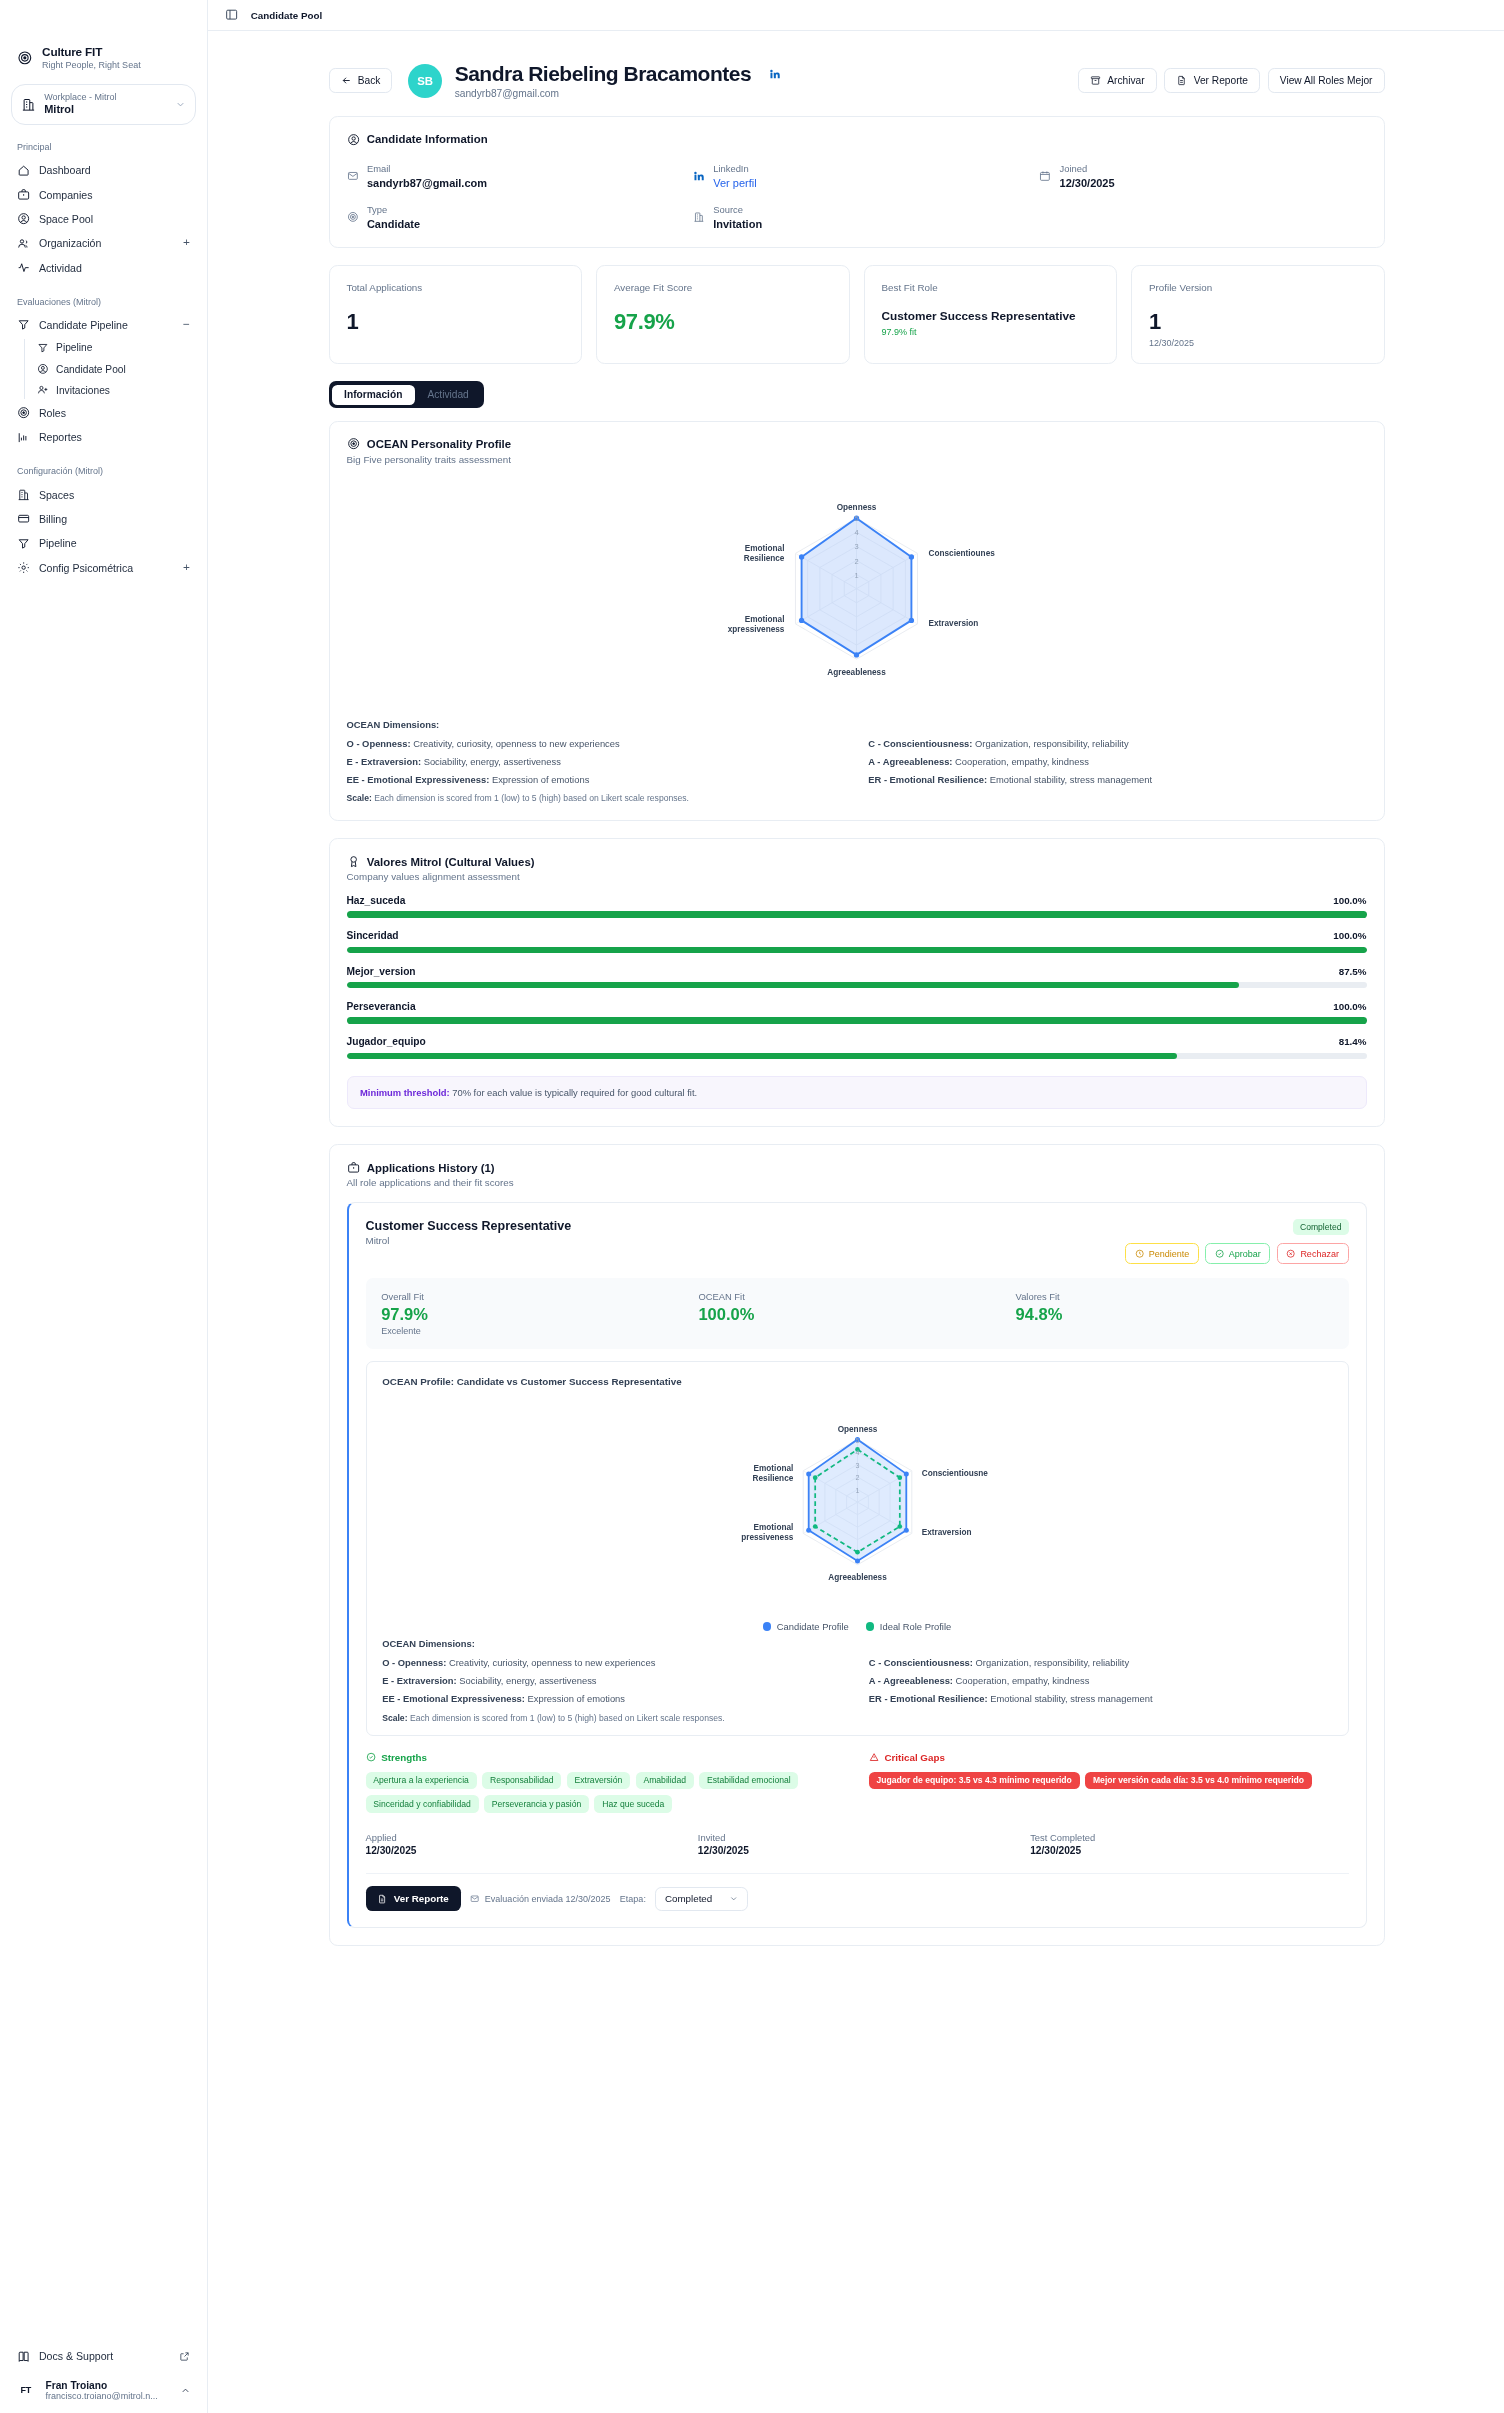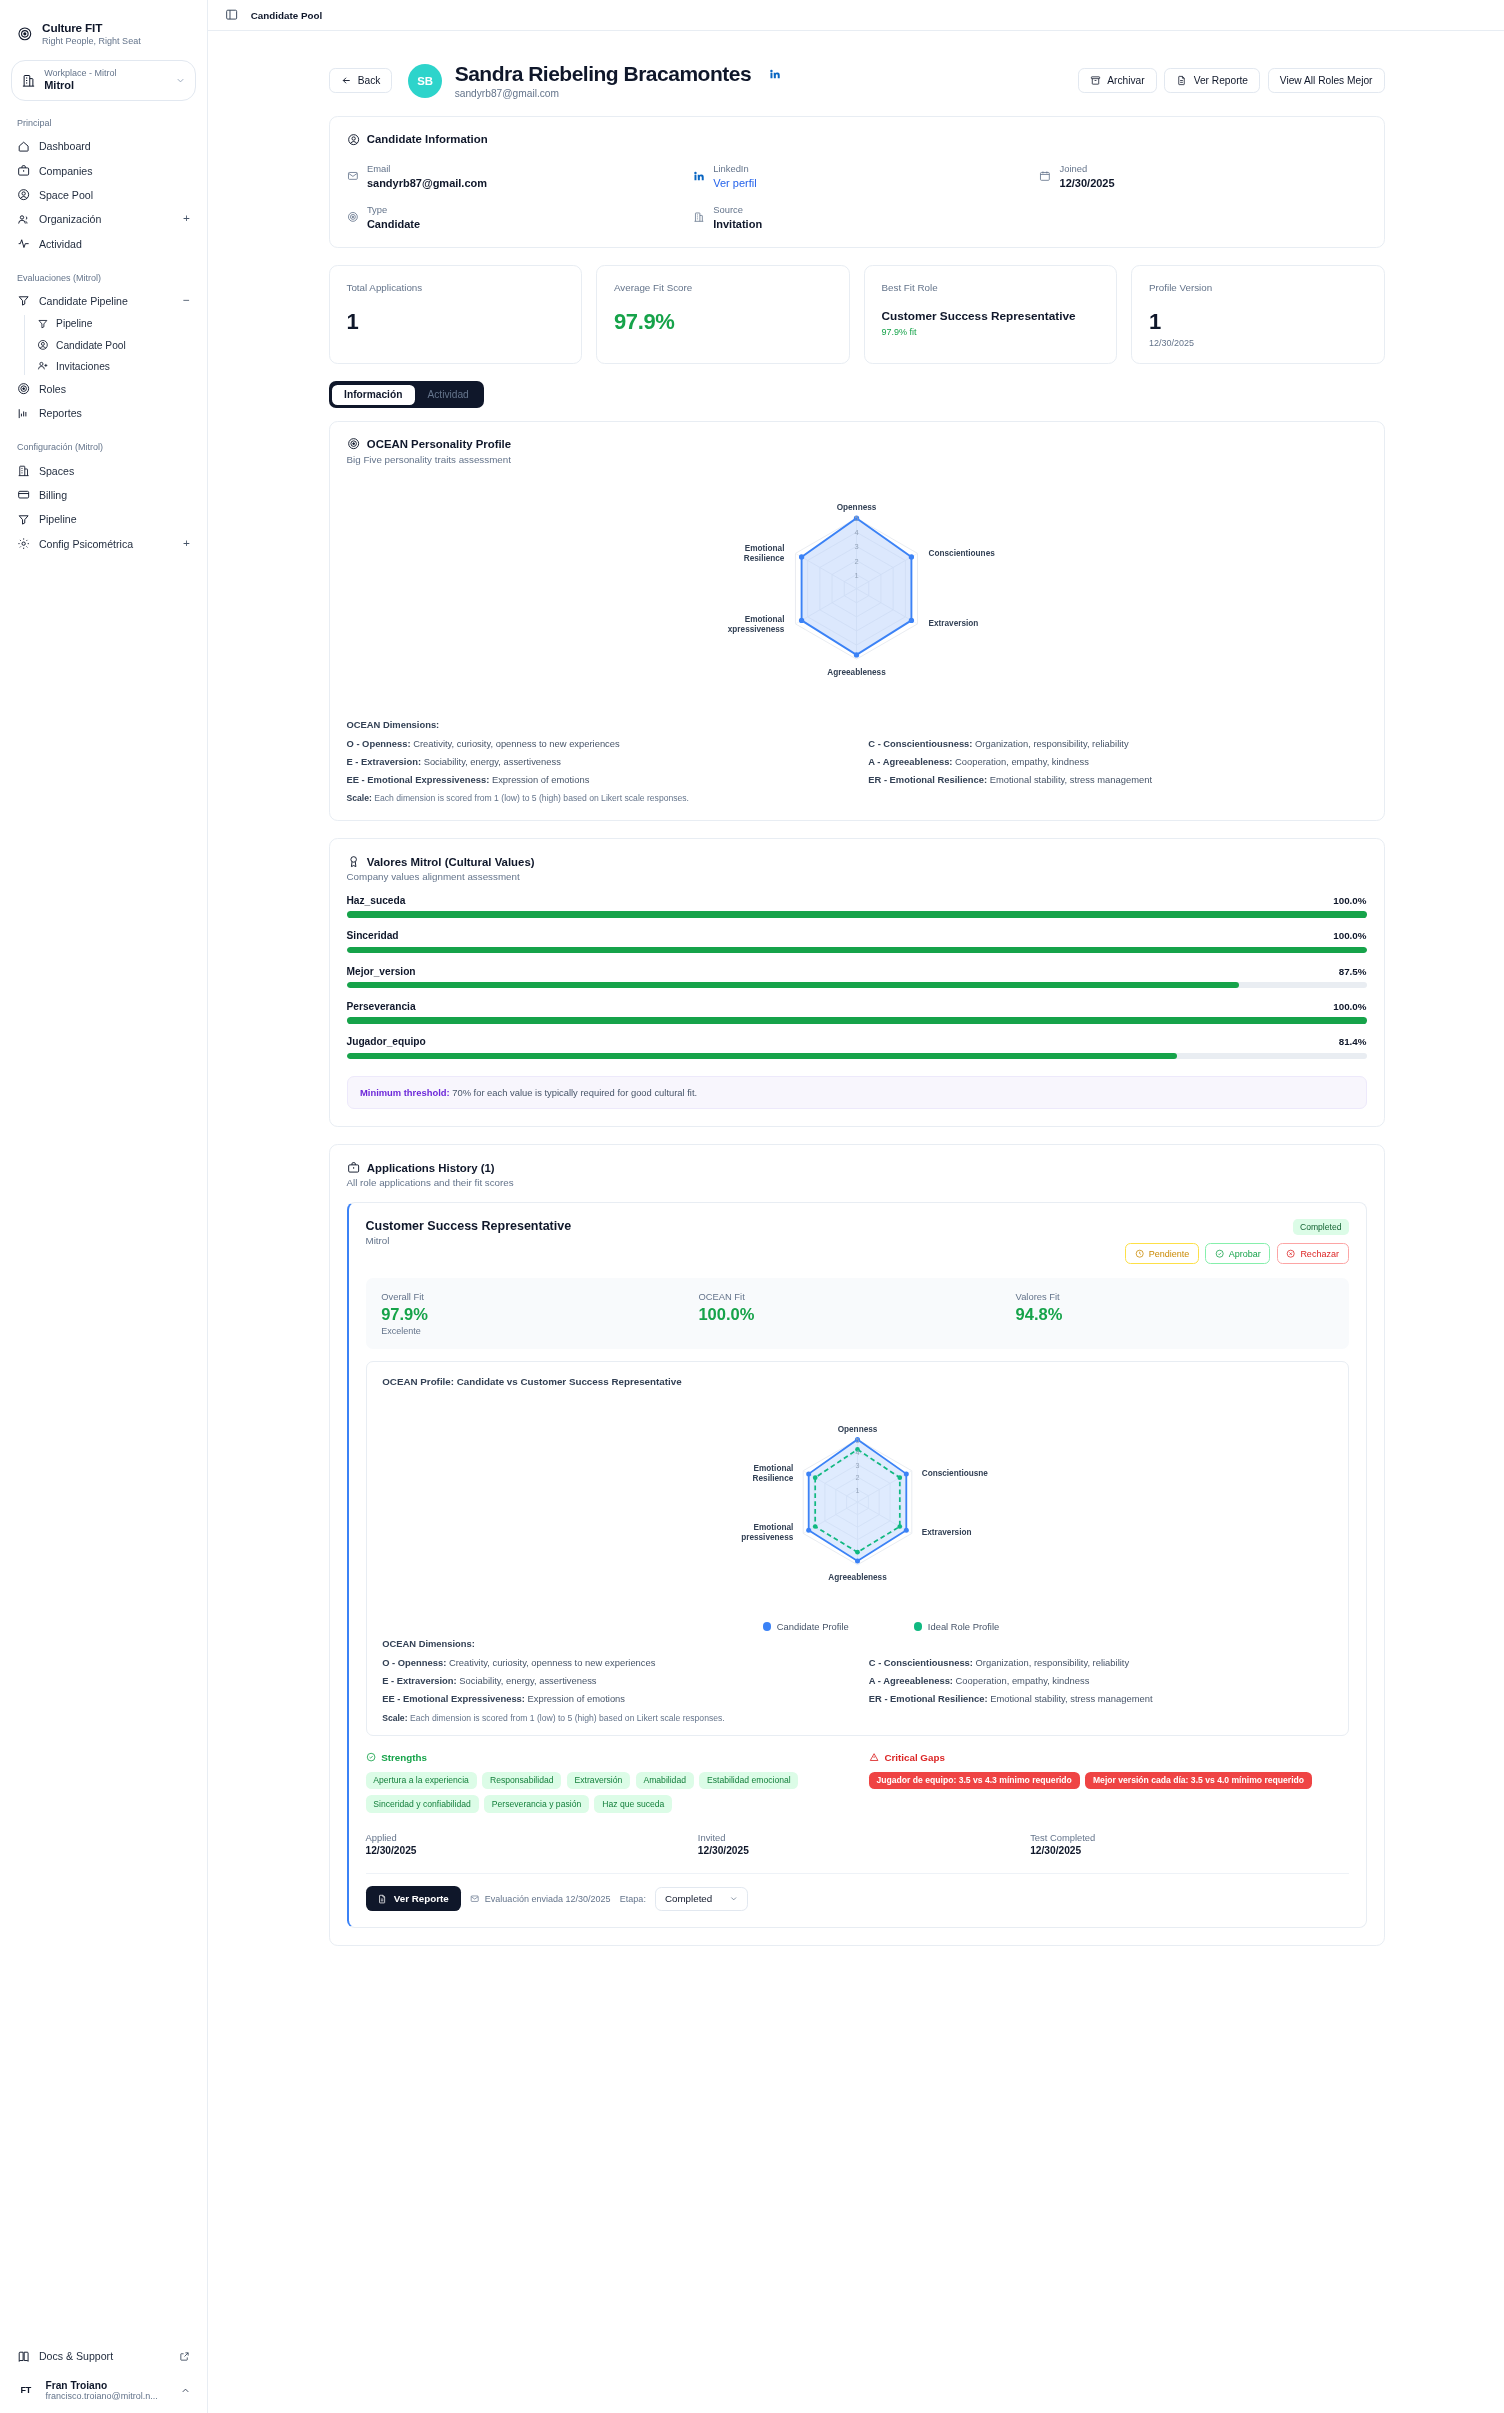--- a/index.html
+++ b/index.html
@@ -17,20 +17,21 @@
     width: 208px;
     min-width: 208px;
     background: #ffffff;
     border-right: 0.8px solid #e8edf3;
     padding: 0;
     position: relative;
   }
   .brand {
     display: flex; align-items: center; gap: 9.4px;
     padding: 21px 17px 11px 17px;
+    margin-top: 24px;
   }
   .brand-txt .b1 { font-size: 11.8px; font-weight: 700; letter-spacing: -0.2px; color: #0f172a; }
   .brand-txt .b2 { font-size: 9px; color: #64748b; margin-top: 0.8px; }
 
   .workspace {
     margin: 3.1px 11px 0 11px;
     border: 0.8px solid #e2e8f0;
     border-radius: 14px;
     display: flex; align-items: center; gap: 8.6px;
     padding: 7px 8.6px;
@@ -157,21 +158,21 @@
     margin-bottom: 12.5px;
   }
   .tab {
     font-size: 10.2px; color: #64748b; padding: 4.7px 12.5px; border-radius: 5.5px; cursor: pointer;
   }
   .tab.active { background: #fff; color: #0f172a; font-weight: 700; box-shadow: 0 0.8px 1.6px rgba(15,23,42,.07); }
 
   
   .radar-wrap { display: flex; justify-content: center; padding: 20.4px 0 15.7px 0; }
   .legend { display: flex; justify-content: center; gap: 17px; margin-top: 1.6px; }
-  .legend-item { display: flex; align-items: center; gap: 5.5px; font-size: 9.4px; color: #475569; margin-left: 48px; }
+  .legend-item { display: flex; align-items: center; gap: 5.5px; font-size: 9.4px; color: #475569; }
   .legend-dot { width: 8.6px; height: 8.6px; border-radius: 50%; }
 
   
   .dims { margin-top: 6.3px; }
   .dims-h { font-size: 9.4px; font-weight: 700; color: #334155; margin-bottom: 7.8px; }
   .dims-grid { display: grid; grid-template-columns: 1fr 1fr; gap: 7px 23.5px; }
   .dim { font-size: 9.4px; color: #475569; }
   .dim b { color: #334155; }
   .scale-note { font-size: 8.6px; color: #64748b; margin-top: 8.6px; }
   .scale-note b { color: #334155; }

